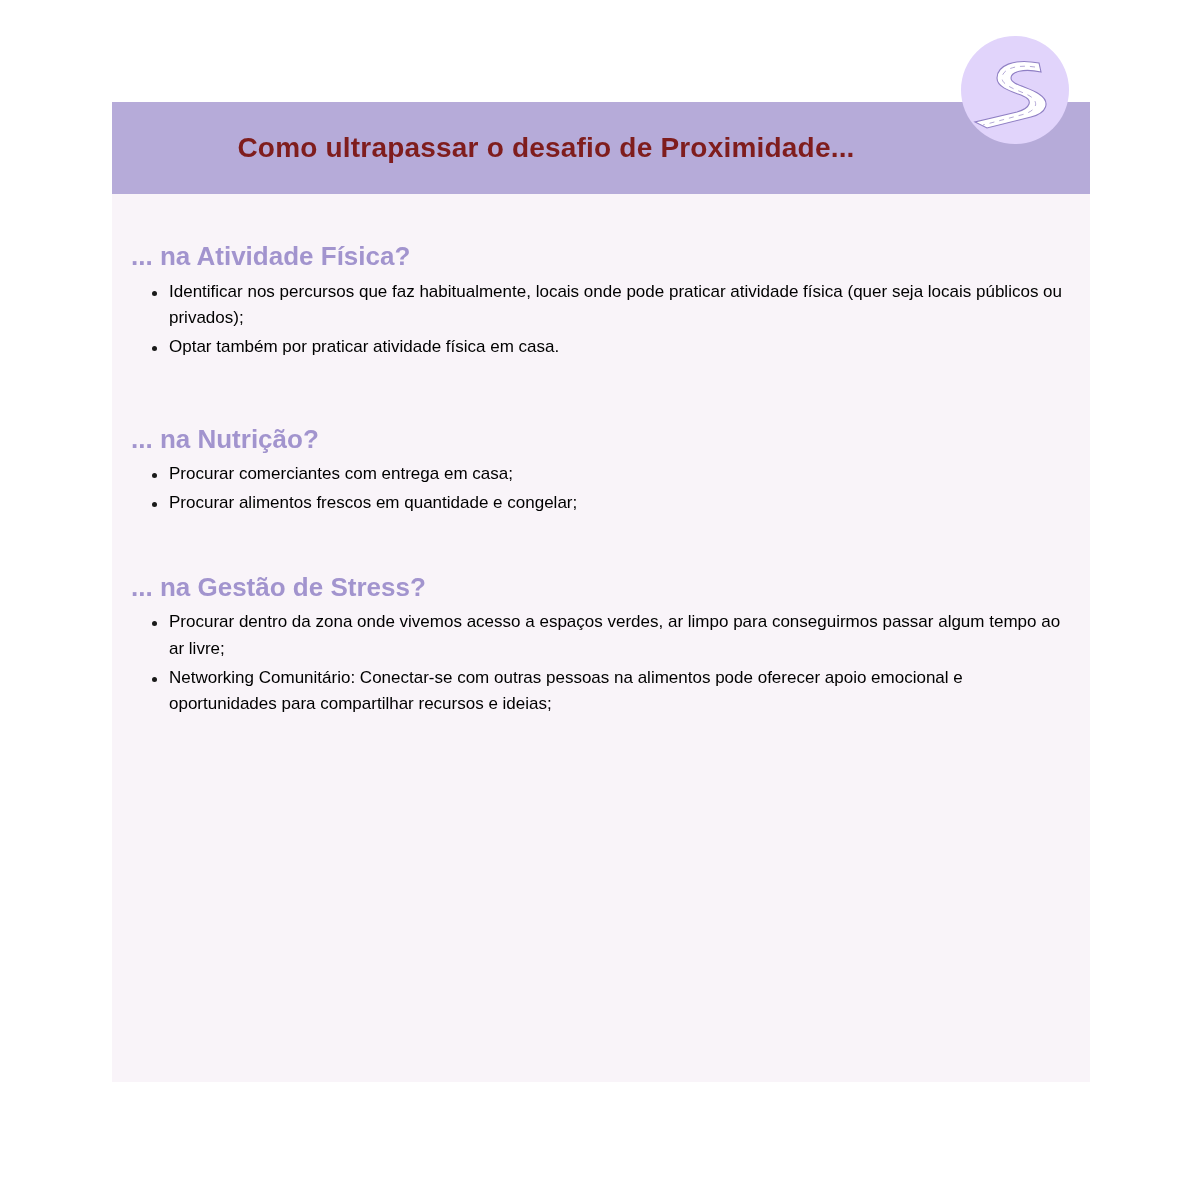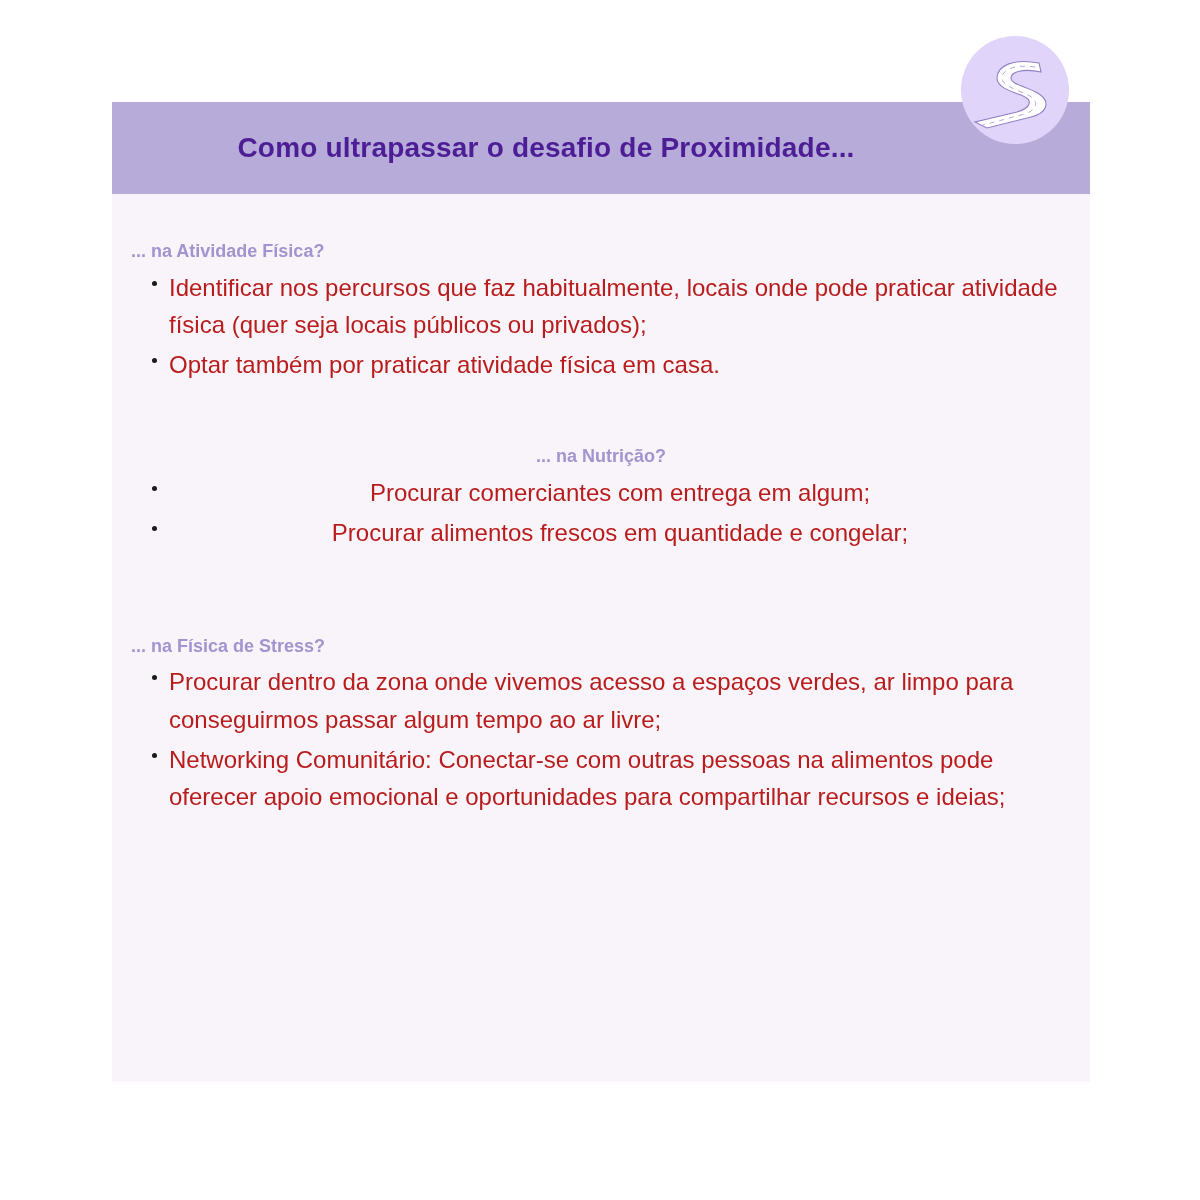--- a/index.html
+++ b/index.html
@@ -41,21 +41,21 @@
     background: #b6abd9;
     z-index: 2;
   }
   .header-title {
     position: absolute;
     left: 0;
     right: 0;
     top: 50%;
     transform: translateY(-50%);
     text-align: center;
-    color: #4c1d95;
+    color: #7f1d1d;
     font-size: 28px;
     font-weight: bold;
     letter-spacing: 0.2px;
     padding-right: 110px;
     box-sizing: border-box;
   }
 
   
   .logo {
     position: absolute;
@@ -81,54 +81,54 @@
     top: 240px;
     width: 940px;
     z-index: 1;
   }
 
   .section { margin-bottom: 60px; }
   .section:last-child { margin-bottom: 0; }
 
   .section-heading {
     color: #a294ce;
-    font-size: 18px;
+    font-size: 26px;
     font-weight: bold;
     margin: 0 0 6px 0;
     line-height: 1.25;
   }
 
   ul.bullets {
     list-style: none;
     margin: 0;
     padding: 0;
   }
   ul.bullets li {
     position: relative;
     padding-left: 38px;
     margin: 0 0 3px 0;
-    font-size: 24px;
+    font-size: 17px;
     line-height: 1.55;
-    color: #b91c1c;
+    color: #000000;
     max-width: 917px;
   }
   ul.bullets li::before {
     content: "";
     position: absolute;
     left: 21px;
     top: 12px;
     width: 5px;
     height: 5px;
     border-radius: 50%;
     background: #1a1a1a;
   }
 
   
   .sec-fisica  { margin-bottom: 62px; }
-  .sec-nutri   { margin-bottom: 84px; text-align: center; }
+  .sec-nutri   { margin-bottom: 54px; }
 </style>
 </head>
 <body>
 
 <div id="slide">
 
   <div class="panel"></div>
 
   <div class="header-band">
     <div class="header-title">Como ultrapassar o desafio de Proximidade...</div>
@@ -147,27 +147,27 @@
       <h2 class="section-heading">... na Atividade Física?</h2>
       <ul class="bullets">
         <li>Identificar nos percursos que faz habitualmente, locais onde pode praticar atividade física (quer seja locais públicos ou privados);</li>
         <li>Optar também por praticar atividade física em casa.</li>
       </ul>
     </div>
 
     <div class="section sec-nutri">
       <h2 class="section-heading">... na Nutrição?</h2>
       <ul class="bullets">
-        <li>Procurar comerciantes com entrega em algum;</li>
+        <li>Procurar comerciantes com entrega em casa;</li>
         <li>Procurar alimentos frescos em quantidade e congelar;</li>
       </ul>
     </div>
 
     <div class="section">
-      <h2 class="section-heading">... na Física de Stress?</h2>
+      <h2 class="section-heading">... na Gestão de Stress?</h2>
       <ul class="bullets">
         <li>Procurar dentro da zona onde vivemos acesso a espaços verdes, ar limpo para conseguirmos passar algum tempo ao ar livre;</li>
         <li>Networking Comunitário: Conectar-se com outras pessoas na alimentos pode oferecer apoio emocional e oportunidades para compartilhar recursos e ideias;</li>
       </ul>
     </div>
 
   </div>
 </div>
 
 </body></html>

